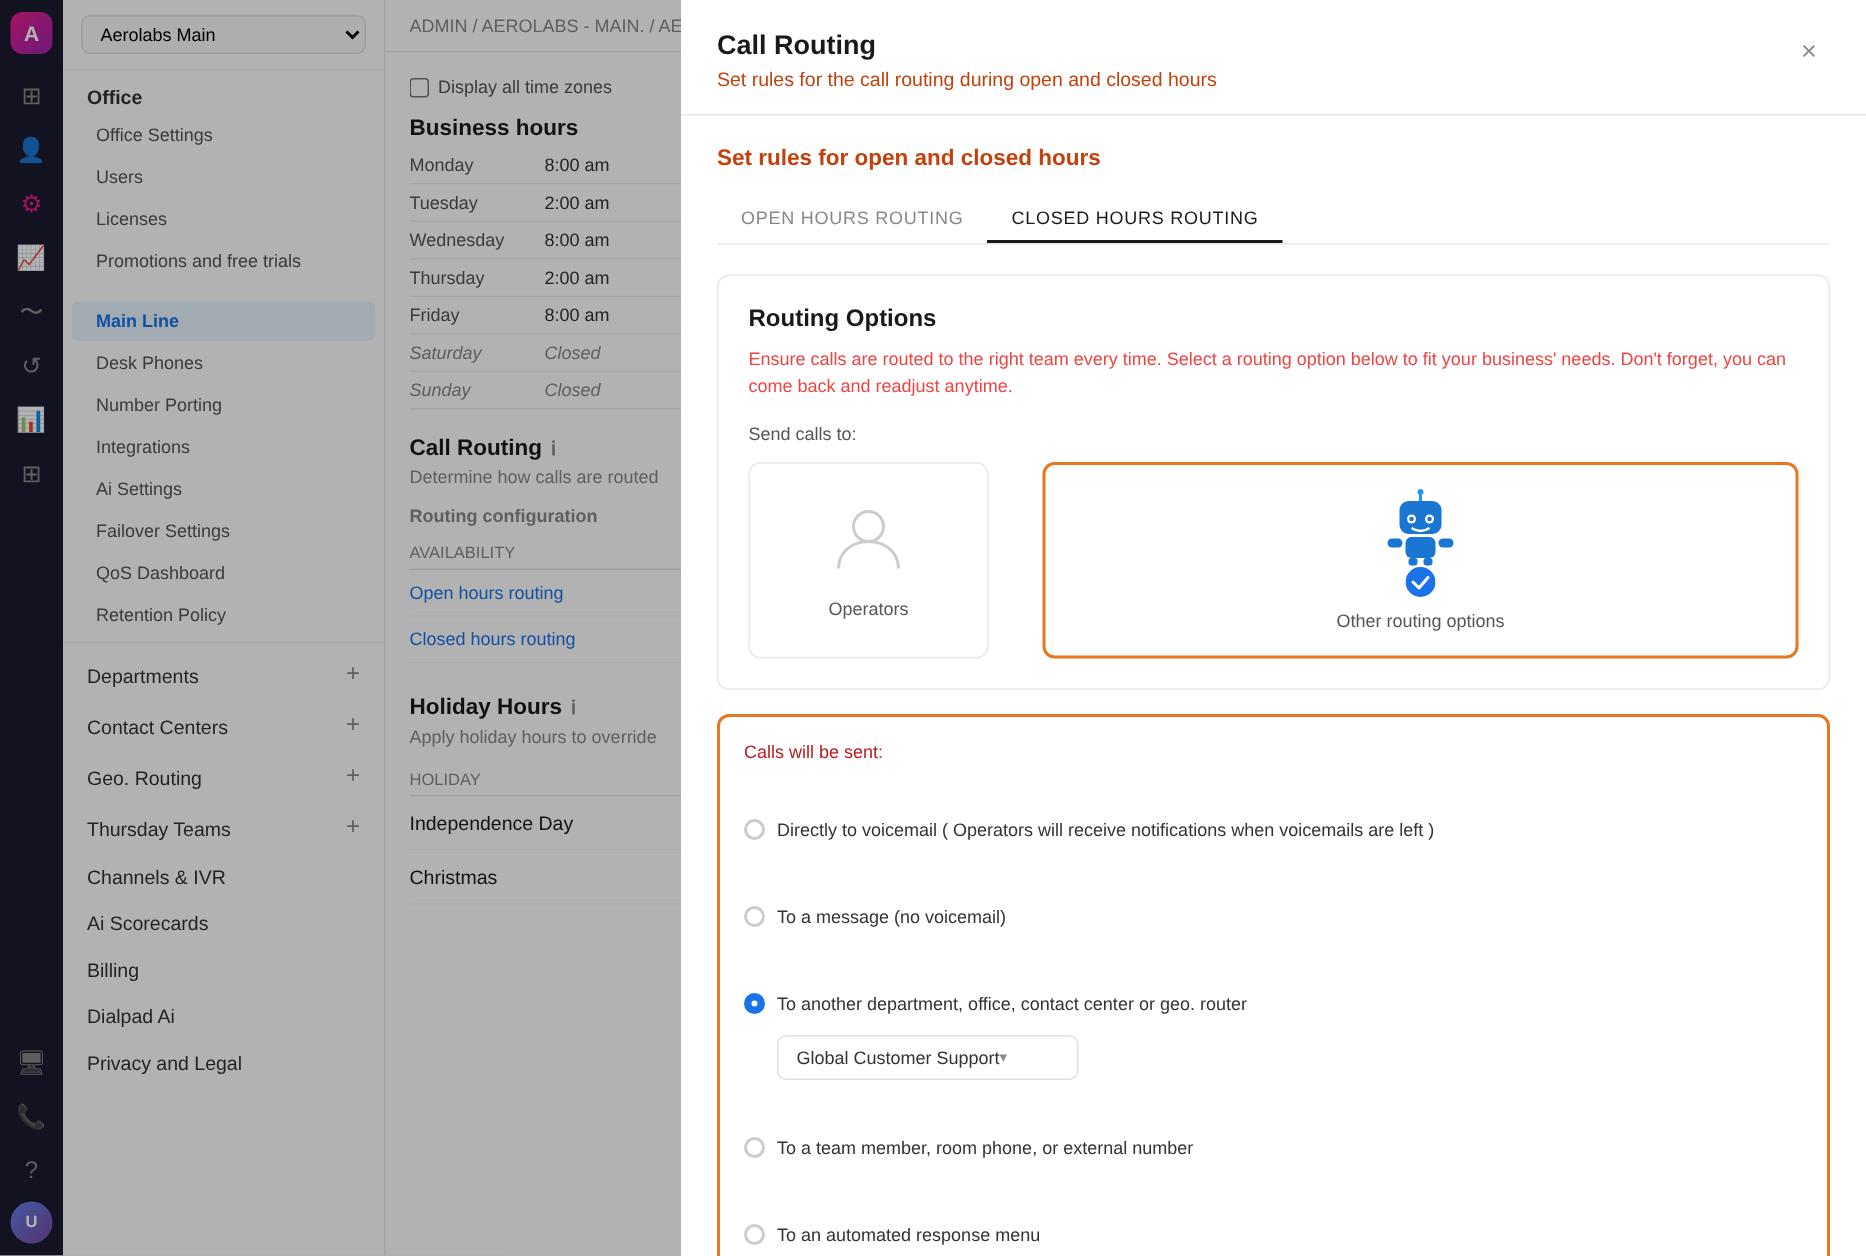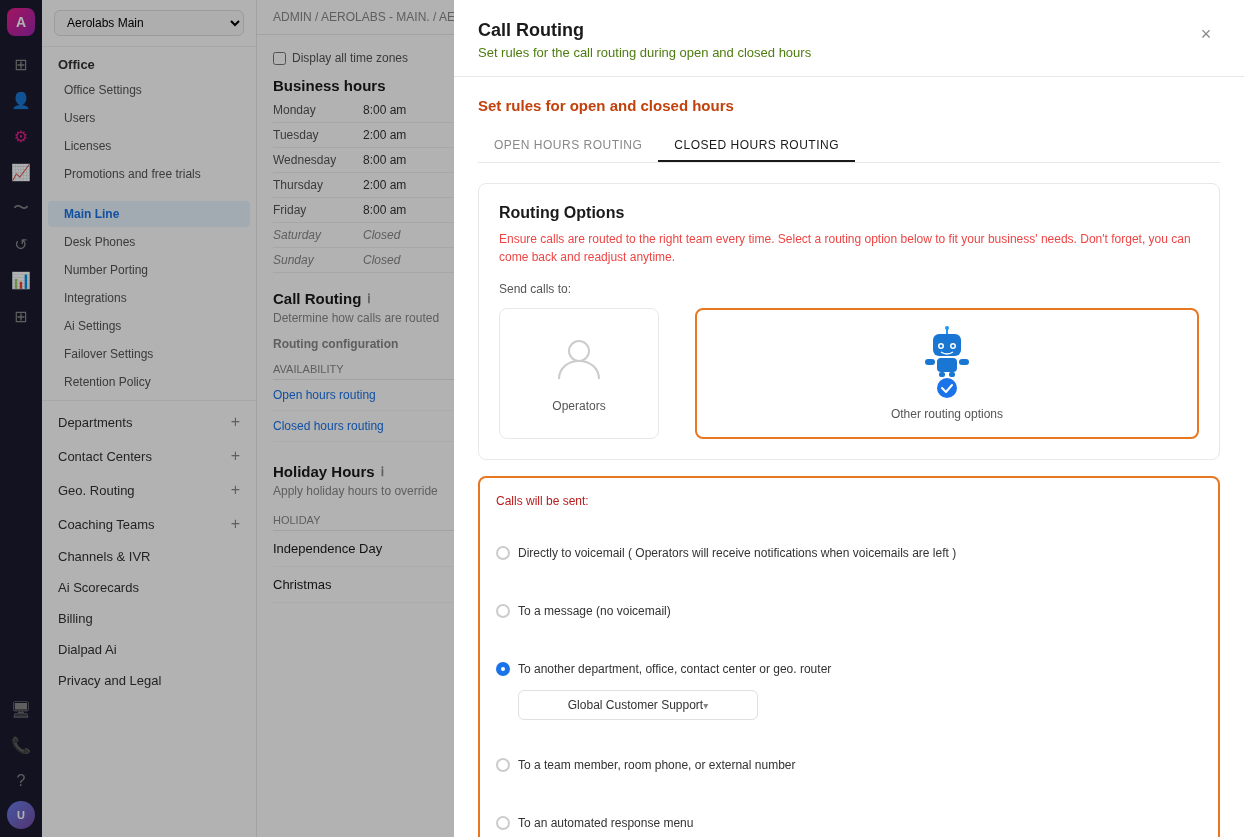--- a/index.html
+++ b/index.html
@@ -161,21 +161,21 @@
       overflow-y: auto;
     }
     .modal-header {
       padding: 20px 24px 16px;
       border-bottom: 1px solid #e8e8e8;
       display: flex;
       align-items: flex-start;
       justify-content: space-between;
     }
     .modal-title { font-size: 18px; font-weight: 600; color: #1a1a1a; margin-bottom: 4px; }
-    .modal-subtitle { font-size: 13px; color: #4d7c0f; }
+    .modal-subtitle { font-size: 13px; color: #c2410c; }
     .modal-close {
       width: 28px; height: 28px;
       display: flex; align-items: center; justify-content: center;
       cursor: pointer; color: #888; font-size: 18px; border-radius: 4px;
     }
     .modal-body { padding: 20px 24px; flex: 1; }
     .modal-section-title { font-size: 15px; font-weight: 600; color: #c2410c; margin-bottom: 16px; }
 
     
     .routing-tabs { display: flex; border-bottom: 1px solid #e8e8e8; margin-bottom: 20px; }
@@ -265,26 +265,26 @@
       border-radius: 50%;
     }
 
     .select-dropdown {
       display: flex;
       align-items: center;
       border: 1px solid #e0e0e0;
       border-radius: 6px;
       padding: 7px 12px;
       margin: 8px 0 26px 22px;
-      width: 240px;
+      width: 201px;
       font-size: 12px;
       color: #333;
       cursor: pointer;
       background: #fff;
-      justify-content: center;
+      justify-content: flex-start;
     }
     .select-dropdown .chevron { color: #888; font-size: 10px; }
   </style>
 </head>
 <body>
 
 <div class="icon-bar">
   <div class="logo">
     <span>A</span>
   </div>
@@ -315,38 +315,39 @@
   <div class="sidebar-item">Office Settings</div>
   <div class="sidebar-item">Users</div>
   <div class="sidebar-item">Licenses</div>
   <div class="sidebar-item">Promotions and free trials</div>
   <div class="sidebar-item active">Main Line</div>
   <div class="sidebar-item">Desk Phones</div>
   <div class="sidebar-item">Number Porting</div>
   <div class="sidebar-item">Integrations</div>
   <div class="sidebar-item">Ai Settings</div>
   <div class="sidebar-item">Failover Settings</div>
+  <div class="sidebar-item">QoS Dashboard</div>
   <div class="sidebar-item">Retention Policy</div>
 
   <div class="sidebar-divider"></div>
 
   <div class="sidebar-group">
     <span>Departments</span>
     <span class="plus">+</span>
   </div>
   <div class="sidebar-group">
     <span>Contact Centers</span>
     <span class="plus">+</span>
   </div>
   <div class="sidebar-group">
     <span>Geo. Routing</span>
     <span class="plus">+</span>
   </div>
   <div class="sidebar-group">
-    <span>Coaching Teams</span>
+    <span>Thursday Teams</span>
     <span class="plus">+</span>
   </div>
   <div class="sidebar-group">
     <span>Channels &amp; IVR</span>
   </div>
   <div class="sidebar-group">
     <span>Ai Scorecards</span>
   </div>
   <div class="sidebar-group">
     <span>Billing</span>

